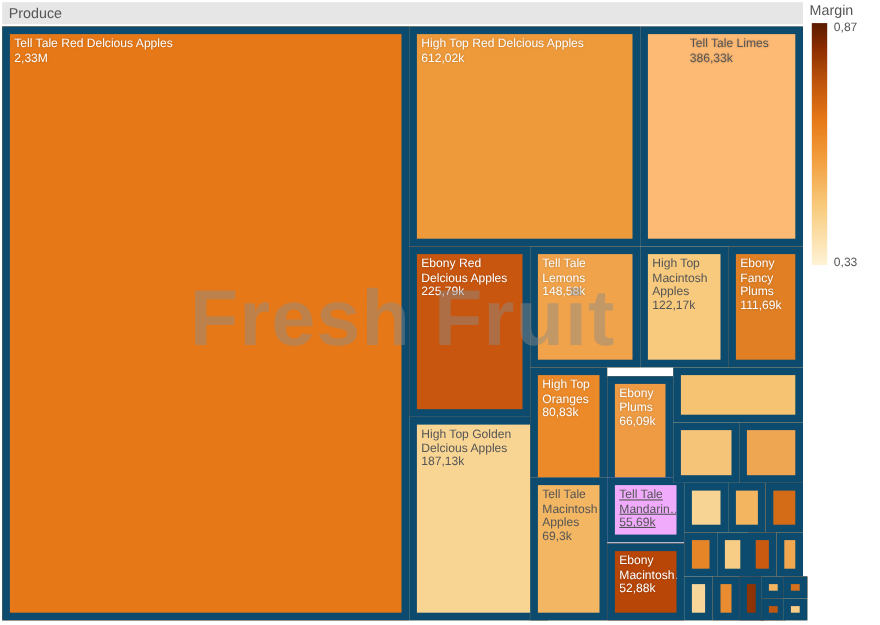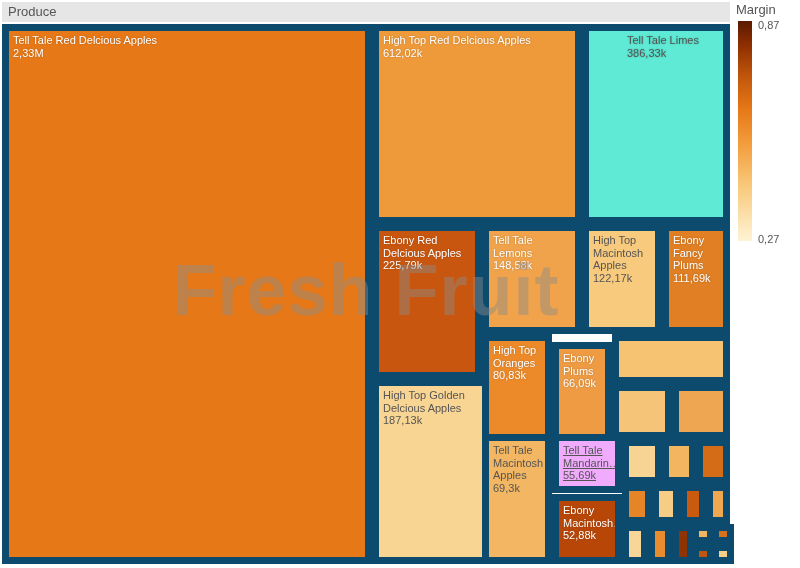--- a/index.html
+++ b/index.html
@@ -104,21 +104,21 @@
 
     <div class="cell dark-label" style="left:0;top:0;width:370px;height:540px;background:#e67817;">
       <span>Tell Tale Red Delcious Apples</span>
       <span class="val">2,33M</span>
     </div>
 
     <div class="cell dark-label" style="left:370px;top:0;width:210px;height:200px;background:#ef9a3a;">
       <span>High Top Red Delcious Apples</span>
       <span class="val">612,02k</span>
     </div>
-    <div class="cell dark-label" style="left:580px;top:0;width:148px;height:200px;background:#5eead4;color:#555;padding-left:38px;">
+    <div class="cell dark-label" style="left:580px;top:0;width:148px;height:200px;background:#fdba74;color:#555;padding-left:38px;">
       <span>Tell Tale Limes</span>
       <span class="val">386,33k</span>
     </div>
 
     <div class="cell dark-label" style="left:370px;top:200px;width:110px;height:155px;background:#c9560e;">
       <span>Ebony Red Delcious Apples</span>
       <span class="val">225,79k</span>
     </div>
     <div class="cell dark-label" style="left:480px;top:200px;width:100px;height:110px;background:#f0a34a;">
       <span>Tell Tale Lemons</span>
@@ -178,17 +178,17 @@
     <div class="cell" style="left:690px;top:520px;width:20px;height:20px;background:#c05710;"></div>
     <div class="cell" style="left:710px;top:520px;width:18px;height:20px;background:#f7ce88;"></div>
 
     <div class="watermark">Fresh Fruit</div>
   </div>
 
   <div class="legend">
     <div class="legend-title">Margin</div>
     <div class="legend-bar">
       <span class="legend-max">0,87</span>
-      <span class="legend-min">0,27</span>
+      <span class="legend-min">0,33</span>
     </div>
   </div>
 
 </div>
 
 </body></html>

